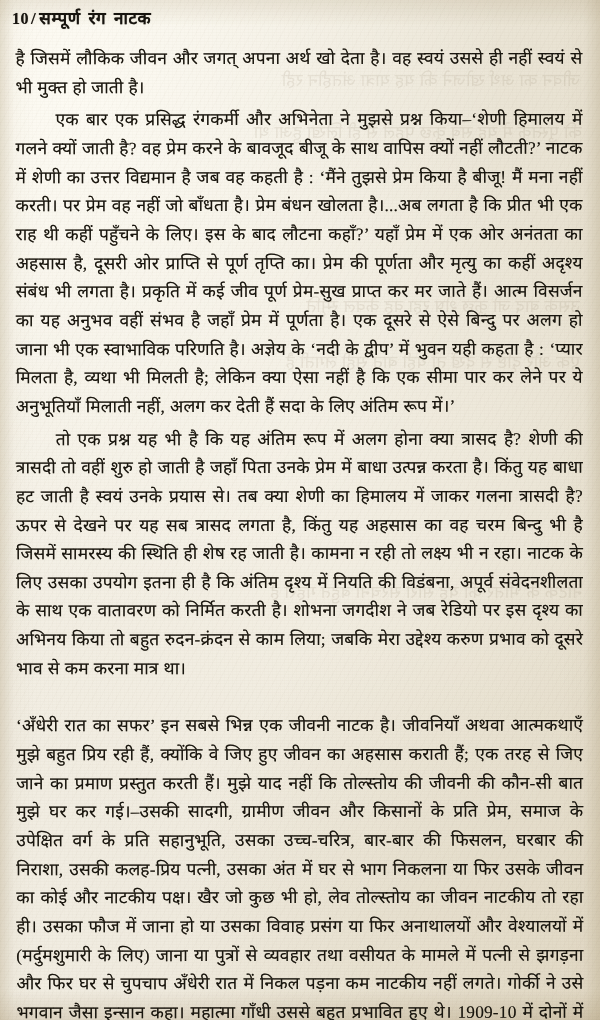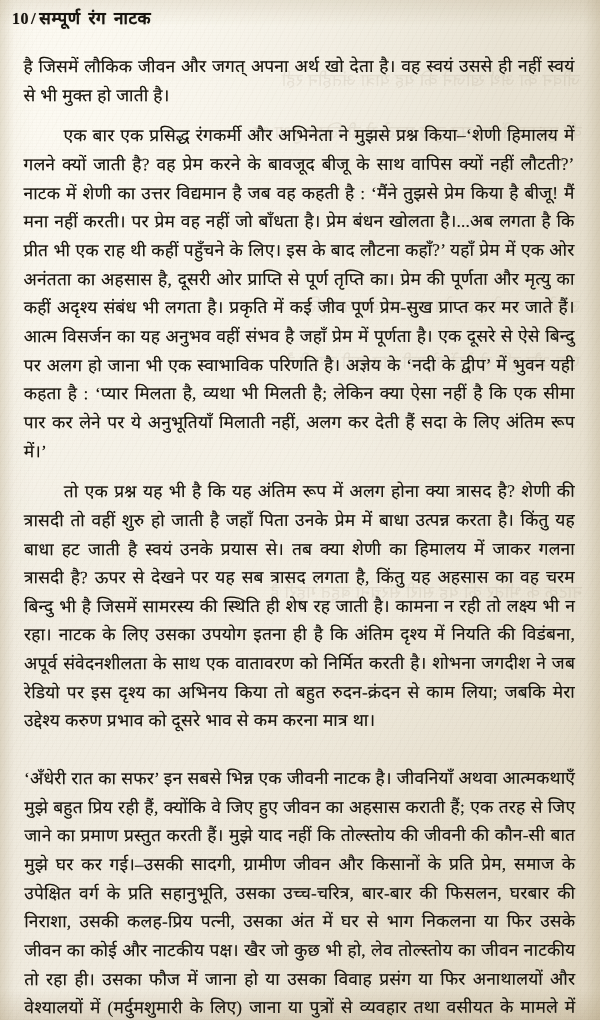--- a/index.html
+++ b/index.html
@@ -103,21 +103,21 @@
   }
 
   .body-col {
     position: absolute;
     top: 40px;
     left: 12px;
     width: 575px;
   }
 
   p.para {
-    margin: 12px;
+    margin: 4px;
     font-size: 17.4px;
     line-height: 28.65px;
     text-align: justify;
     text-justify: inter-word;
     word-spacing: 0.5px;
     letter-spacing: 0.15px;
     color: #19160f;
     text-shadow: 0 0 0.65px rgba(45,36,22,0.5);
     -webkit-font-smoothing: antialiased;
   }

